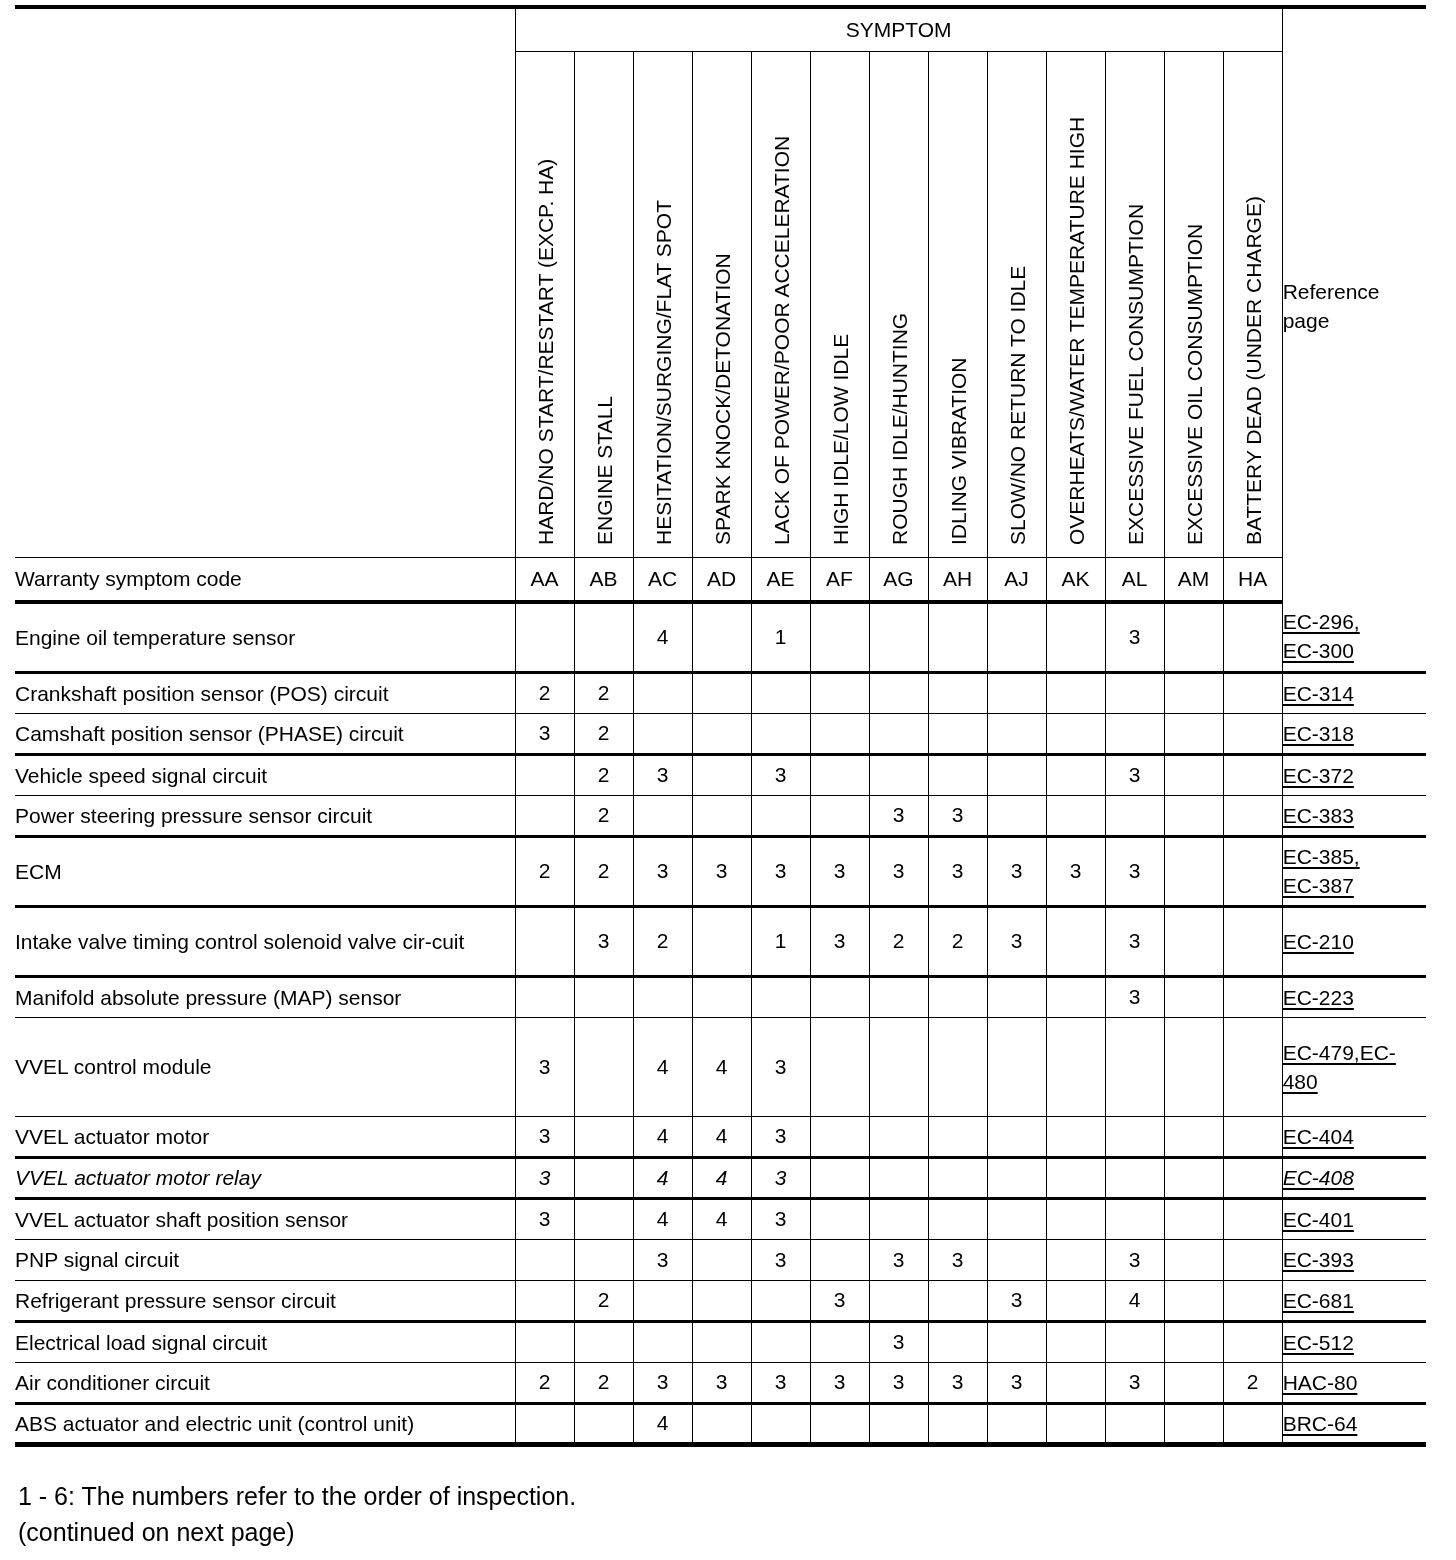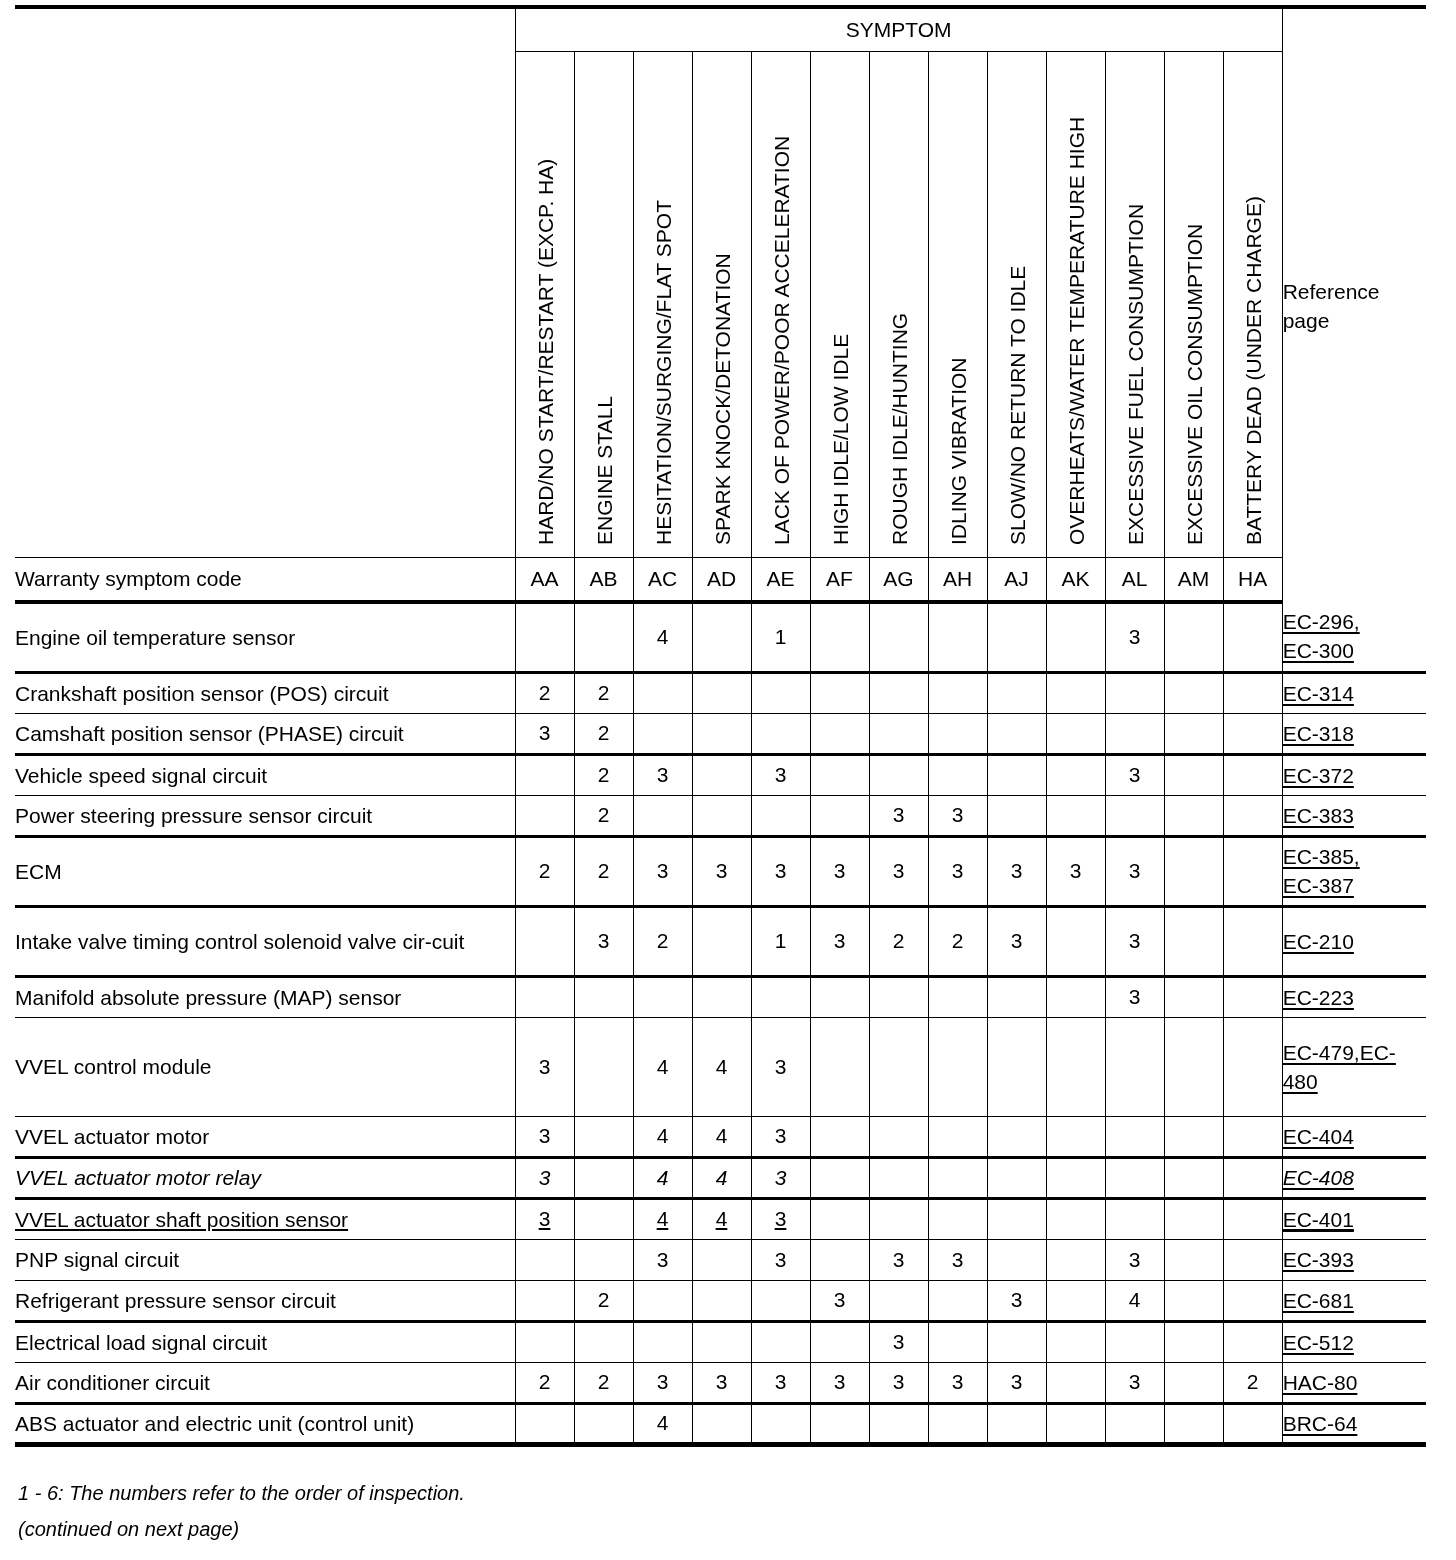--- a/index.html
+++ b/index.html
@@ -29,21 +29,21 @@
   td.code-label { height: 42px; padding-left: 16px; text-align: left; border-top: 1.5px solid #000; margin-left: 36px; }
   td.code { text-align: center; border-top: 1.5px solid #000; }
   tr.code-row > * { border-bottom: 4px solid #000; }
   td.name { padding-left: 16px; text-align: left; line-height: 29px; vertical-align: middle; }
   td.cell { text-align: center; vertical-align: middle; }
   td.ref { padding-left: 16px; text-align: left; vertical-align: middle; line-height: 29px; }
   td.ref a { color: #000; text-decoration: underline; text-underline-offset: 3px; }
   tr.thin > * { border-bottom: 1.5px solid #000; }
   tr.thick > * { border-bottom: 3px solid #000; }
   tr.final > * { border-bottom: 5px solid #000; }
-  .foot { position: absolute; left: 18px; font-size: 20px; font-style: italic; }
+  .foot { position: absolute; left: 18px; font-size: 25px; }
   .foot1 { top: 1482px; }
   .foot2 { top: 1518px; text-align: right; }
 </style>
 </head>
 <body>
 
 <table class="matrix">
   <colgroup>
     <col style="width:500px">
     <col span="13" style="width:59px">
@@ -294,21 +294,21 @@
         <td class="cell"></td>
         <td class="cell"></td>
         <td class="cell"></td>
         <td class="cell"></td>
         <td class="cell"></td>
         <td class="cell"></td>
         <td class="cell"></td>
         <td class="cell"></td>
         <td class="ref last"><a>EC-408</a></td>
       </tr>
-      <tr class="thin" style="height: 41px; text-decoration: underline;">
+      <tr class="thin" style="height: 41px;">
         <td class="name first">VVEL actuator shaft position sensor</td>
         <td class="cell">3</td>
         <td class="cell"></td>
         <td class="cell">4</td>
         <td class="cell">4</td>
         <td class="cell">3</td>
         <td class="cell"></td>
         <td class="cell"></td>
         <td class="cell"></td>
         <td class="cell"></td>

